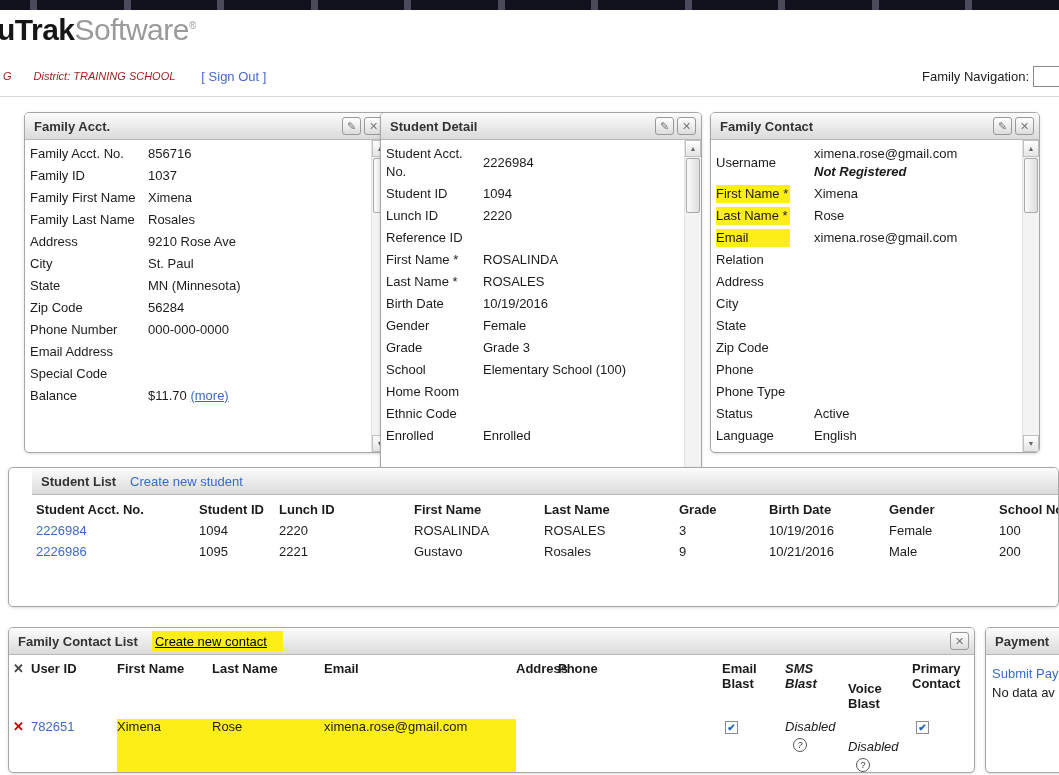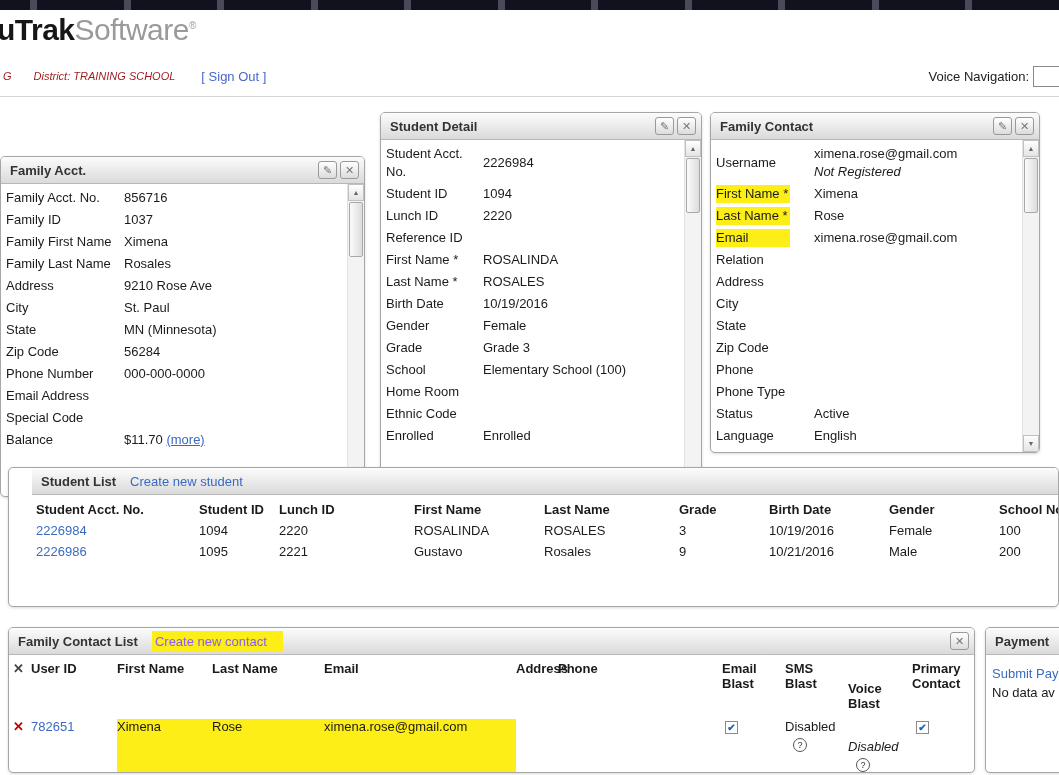--- a/index.html
+++ b/index.html
@@ -42,40 +42,40 @@
   .vs-thumb{position:absolute;left:1px;top:18px;width:14px;height:55px;border:1px solid #a8a8a8;border-radius:2px;background:linear-gradient(90deg,#fbfbfb,#dcdcdc);cursor:pointer;}
 
   
   .kv-area{padding:3px 22px 0 5px;}
   .kv-row{display:flex;align-items:center;padding:2px 0;line-height:18px;}
   #fa .kv-label{flex:0 0 118px;}
   #sd .kv-label{flex:0 0 97px;}
   #fc .kv-label{flex:0 0 98px;}
   .kv-value{flex:1;}
   .hl{background:#fcee16;display:inline-block;min-width:74px;}
-  .not-registered{font-weight:normal;font-style:italic;}
+  .not-registered{font-weight:bold;font-style:italic;}
   .link{color:#3b6ac4;cursor:pointer;}
   .link.u{text-decoration:underline;}
 
   
   .create-link{color:#3b6ac4;margin-left:14px;cursor:pointer;}
-  .create-link.green-hl{background:#fcee16;color:#8b5cf6;padding:3px 16px 3px 3px;}
+  .create-link.green-hl{background:#fcee16;color:#000000;padding:3px 16px 3px 3px;text-decoration:underline;}
   .sl-head,.sl-row{display:flex;padding-left:4px;}
   .sl-head{font-weight:bold;padding-top:7px;line-height:16px;}
   .sl-row{margin-top:5px;line-height:16px;}
   .sl-cell{flex:0 0 auto;}
   .c1{width:163px;}.c2{width:80px;}.c3{width:135px;}.c4{width:130px;}.c5{width:135px;}
   .c6{width:90px;}.c7{width:120px;}.c8{width:110px;}.c9{width:82px;}
 
   .cl-head,.cl-row{display:flex;padding-left:4px;}
   .cl-head{font-weight:bold;padding-top:6px;line-height:15px;}
   .cl-row{margin-top:8px;line-height:16px;}
   .cl-cell{flex:0 0 auto;}
   .c-del{width:18px;}.c-user{width:86px;}.c-first{width:95px;}.c-last{width:112px;}.c-email{width:192px;}
-  .c-addr{width:42px;}.c-phone{width:164px;}.c-eb{width:63px;}.c-sms{width:63px;}.c-voice{width:64px;margin-top:20px;}.c-pc{width:62px;}
+  .c-addr{width:42px;}.c-phone{width:164px;}.c-eb{width:63px;}.c-sms{width:63px;font-style:italic;}.c-voice{width:64px;margin-top:20px;}.c-pc{width:62px;}
   .wrap{display:inline-block;max-width:48px;}
   .c-pc .wrap{max-width:58px;}
   .hl-cell{background:#fcee16;}
   .del-x{color:#c40000;font-weight:bold;cursor:pointer;}
   .head-x{color:#444;font-weight:bold;}
   .checkbox{display:inline-block;width:13px;height:13px;border:1px solid #8a8a8a;background:#fff;color:#1565c0;font-size:10px;line-height:11px;text-align:center;font-weight:bold;cursor:pointer;}
   .cb-eb{margin-left:3px;}
   .cb-pc{margin-left:4px;}
   .help-icon{width:14px;height:14px;border:1px solid #555;border-radius:50%;font-size:9px;line-height:12px;text-align:center;color:#333;margin-top:3px;margin-left:8px;cursor:pointer;}
   .italic{font-style:italic;}
@@ -100,25 +100,25 @@
 </div>
 
 <div class="app-header">
   <div class="logo"><span class="logo-primary">uTrak</span><span class="logo-secondary">Software</span><span class="logo-reg">®</span></div>
 </div>
 
 <div class="subnav">
   <span class="frag">G</span>
   <span class="district">District: TRAINING SCHOOL</span>
   <span class="signout">[ Sign Out ]</span>
-  <span class="famnav-label">Voice Navigation:</span>
+  <span class="famnav-label">Family Navigation:</span>
   <input class="famnav-input" type="text" style="">
 </div>
 
-<div class="panel" id="fa" style="left:0;top:112px;width:365px;height:341px;margin-top:44px;">
+<div class="panel" id="fa" style="left:24px;top:112px;width:365px;height:341px;">
   <div class="panel-header">
     <span class="panel-title">Family Acct.</span>
     <span class="panel-buttons">
       <span class="icon-btn">✎</span>
       <span class="icon-btn">✕</span>
     </span>
   </div>
   <div class="panel-body">
     <div class="kv-area">
       <div>

